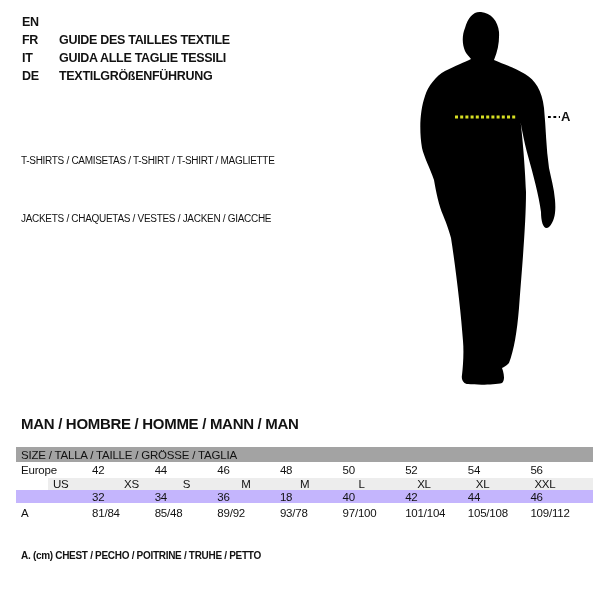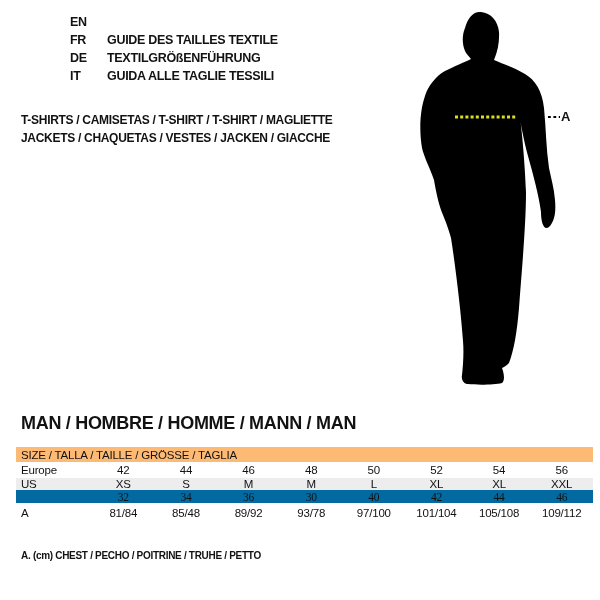--- a/index.html
+++ b/index.html
@@ -2,67 +2,67 @@
 <html><head>
 <meta charset="utf-8">
 <style>
   html,body{margin:0;padding:0;background:#ffffff;}
   body{width:600px;height:600px;font-family:"Liberation Sans","DejaVu Sans",sans-serif;color:#121212;}
   .page{position:relative;width:600px;height:600px;background:#fff;overflow:hidden;}
 
   
   .lang-list{position:absolute;left:22px;top:13px;}
   .lang-row{display:flex;height:18px;align-items:center;font-weight:700;font-size:12.5px;letter-spacing:-0.3px;white-space:nowrap;}
-  .lang-code{width:37px;flex:0 0 37px;margin-left:48px;}
+  .lang-code{width:37px;flex:0 0 37px;}
 
   
   .categories{position:absolute;left:21px;top:111px;}
-  .category-line{height:18px;display:flex;align-items:center;font-weight:700;font-size:12px;letter-spacing:-0.3px;white-space:nowrap;}
+  .category-line{height:18px;display:flex;align-items:center;font-weight:400;font-size:10px;letter-spacing:-0.3px;white-space:nowrap;margin-top:40px;}
 
   
   .figure-wrap{position:absolute;left:398px;top:8px;width:165px;height:377px;}
   .measure-label{position:absolute;left:561px;top:110px;font-size:13px;font-weight:700;line-height:1;}
 
   
-  .section-title{position:absolute;left:21px;top:417px;font-weight:700;font-size:18px;letter-spacing:-0.3px;line-height:13px;white-space:nowrap;}
+  .section-title{position:absolute;left:21px;top:417px;font-weight:700;font-size:15px;letter-spacing:-0.3px;line-height:13px;white-space:nowrap;}
 
   
   .size-table{position:absolute;left:16px;top:447px;width:577px;font-size:11.5px;letter-spacing:-0.2px;}
   .t-header{height:15px;display:flex;align-items:center;padding-left:5px;white-space:nowrap;}
   .t-row{display:flex;align-items:center;}
   .t-rows .t-row:nth-child(1){height:16px;}
-  .t-rows .t-row:nth-child(2){height:12px;}
+  .t-rows .t-row:nth-child(2){height:12px;margin-left:32px;}
   .t-rows .t-row:nth-child(3){height:13px;}
   .t-rows .t-row:nth-child(4){height:19px;}
   .t-label{width:71px;flex:0 0 71px;padding-left:5px;}
-  .t-cell{flex:1;text-align:center;}
+  .t-cell{flex:1;text-align:left;}
 
   
   .footnote{position:absolute;left:21px;top:549px;font-weight:700;font-size:10px;letter-spacing:-0.3px;line-height:14px;white-space:nowrap;}
 </style>
 </head>
 <body>
 
 <div class="page">
 
   <div class="lang-list">
       <div class="lang-row">
         <span class="lang-code">EN</span>
       </div>
       <div class="lang-row">
         <span class="lang-code">FR</span>
         <span class="lang-label">GUIDE DES TAILLES TEXTILE</span>
       </div>
       <div class="lang-row">
+        <span class="lang-code">IT</span>
+        <span class="lang-label">GUIDA ALLE TAGLIE TESSILI</span>
+      </div>
+      <div class="lang-row">
         <span class="lang-code">DE</span>
         <span class="lang-label">TEXTILGRÖßENFÜHRUNG</span>
-      </div>
-      <div class="lang-row">
-        <span class="lang-code">IT</span>
-        <span class="lang-label">GUIDA ALLE TAGLIE TESSILI</span>
       </div>
     </div>
 
   <div class="categories">
       <div class="category-line">T-SHIRTS / CAMISETAS / T-SHIRT / T-SHIRT / MAGLIETTE</div>
       <div class="category-line">JACKETS / CHAQUETAS / VESTES / JACKEN / GIACCHE</div>
     </div>
 
   <div class="figure-wrap">
     <svg width="165" height="377" viewBox="0 0 165 377">
@@ -100,21 +100,21 @@
         Z" fill="#000000"></path>
       <line id="chest-line-body" x1="57" y1="109" x2="119" y2="109" stroke="#d7df23" stroke-width="3" stroke-dasharray="3 2.2"></line>
       <line id="chest-line-out" x1="150" y1="109" x2="162" y2="109" stroke="#000000" stroke-width="1.8" stroke-dasharray="2.8 2.6"></line>
     </svg>
   </div>
   <span class="measure-label">A</span>
 
   <div class="section-title">MAN / HOMBRE / HOMME / MANN / MAN</div>
 
   <div class="size-table">
-    <div class="t-header" id="tableHeader" style="background: #fdba74;">SIZE / TALLA / TAILLE / GRÖSSE / TAGLIA</div>
+    <div class="t-header" id="tableHeader" style="background: #a3a3a3;">SIZE / TALLA / TAILLE / GRÖSSE / TAGLIA</div>
     <div class="t-rows" id="tableRows">
         <div class="t-row">
           <span class="t-label">Europe</span>
           <span class="t-cell">42</span>
           <span class="t-cell">44</span>
           <span class="t-cell">46</span>
           <span class="t-cell">48</span>
           <span class="t-cell">50</span>
           <span class="t-cell">52</span>
           <span class="t-cell">54</span>
@@ -124,26 +124,26 @@
           <span class="t-label">US</span>
           <span class="t-cell">XS</span>
           <span class="t-cell">S</span>
           <span class="t-cell">M</span>
           <span class="t-cell">M</span>
           <span class="t-cell">L</span>
           <span class="t-cell">XL</span>
           <span class="t-cell">XL</span>
           <span class="t-cell">XXL</span>
         </div>
-        <div class="t-row" style="background: #0369a1; font-family: Liberation Serif, serif;">
+        <div class="t-row" style="background: #c4b5fd;">
           <span class="t-label"></span>
           <span class="t-cell">32</span>
           <span class="t-cell">34</span>
           <span class="t-cell">36</span>
-          <span class="t-cell">30</span>
+          <span class="t-cell">18</span>
           <span class="t-cell">40</span>
           <span class="t-cell">42</span>
           <span class="t-cell">44</span>
           <span class="t-cell">46</span>
         </div>
         <div class="t-row">
           <span class="t-label">A</span>
           <span class="t-cell">81/84</span>
           <span class="t-cell">85/48</span>
           <span class="t-cell">89/92</span>

